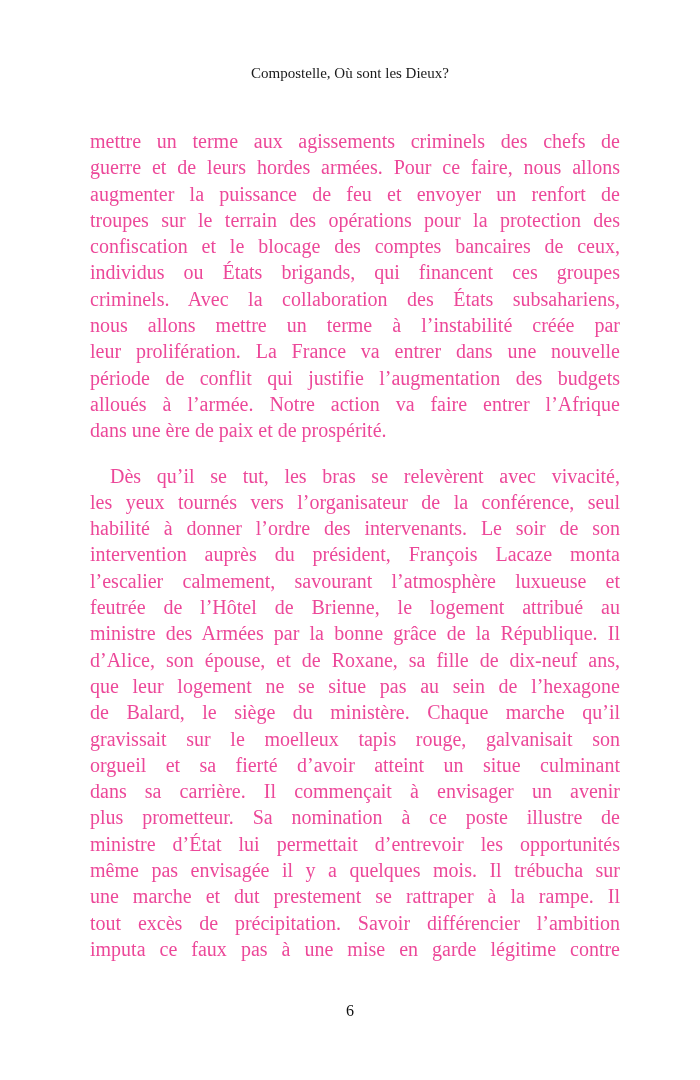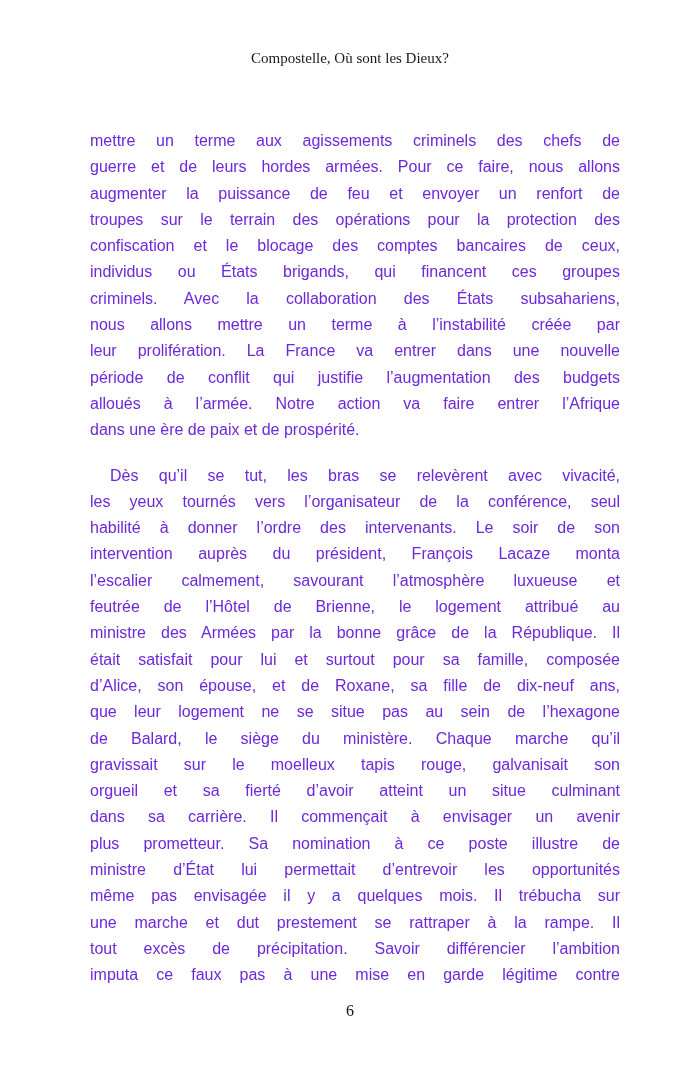--- a/index.html
+++ b/index.html
@@ -1,25 +1,25 @@
 <!DOCTYPE html>
 <html><head>
 <meta charset="utf-8">
 <style>
   html, body { margin: 0; padding: 0; background: #ffffff; }
   body { width: 700px; height: 1080px; position: relative; overflow: hidden; }
   .page { position: absolute; left: 0; top: 0; width: 700px; height: 1080px; background: #ffffff; color: #111111; }
   .running-head {
-    position: absolute; top: 50px; left: 0; width: 700px; text-align: center;
+    position: absolute; top: 65px; left: 0; width: 700px; text-align: center;
     font-family: "Liberation Serif", "DejaVu Serif", serif; font-size: 15px; color: #1a1a1a;
   }
   .body-text {
     position: absolute; left: 90px; top: 128px; width: 530px;
-    font-family: Liberation Sans, sans-serif;
-    font-size: 16px; line-height: 26.3px; color: #6d28d9;
+    font-family: Liberation Serif, serif;
+    font-size: 20px; line-height: 26.3px; color: #ec4899;
   }
   .para { margin: 0; text-align: justify; }
   .line { display: block; text-align: justify; text-align-last: justify; white-space: nowrap; height: 26.3px; }
   .line.last { text-align-last: left; }
   .para + .para { margin-top: 19px; }
   .indent { padding-left: 20px; }
   .page-number {
     position: absolute; top: 1002px; left: 0; width: 700px; text-align: center;
     font-family: "Liberation Serif", "DejaVu Serif", serif; font-size: 16px; color: #111111;
   }
@@ -46,21 +46,20 @@
       <span class="line last">dans une ère de paix et de prospérité.</span>
     </p>
     <p class="para">
       <span class="line indent">Dès qu’il se tut, les bras se relevèrent avec vivacité,</span>
       <span class="line">les yeux tournés vers l’organisateur de la conférence, seul</span>
       <span class="line">habilité à donner l’ordre des intervenants. Le soir de son</span>
       <span class="line">intervention auprès du président, François Lacaze monta</span>
       <span class="line">l’escalier calmement, savourant l’atmosphère luxueuse et</span>
       <span class="line">feutrée de l’Hôtel de Brienne, le logement attribué au</span>
       <span class="line">ministre des Armées par la bonne grâce de la République. Il</span>
-      <span class="line">était satisfait pour lui et surtout pour sa famille, composée</span>
       <span class="line">d’Alice, son épouse, et de Roxane, sa fille de dix-neuf ans,</span>
       <span class="line">que leur logement ne se situe pas au sein de l’hexagone</span>
       <span class="line">de Balard, le siège du ministère. Chaque marche qu’il</span>
       <span class="line">gravissait sur le moelleux tapis rouge, galvanisait son</span>
       <span class="line">orgueil et sa fierté d’avoir atteint un situe culminant</span>
       <span class="line">dans sa carrière. Il commençait à envisager un avenir</span>
       <span class="line">plus prometteur. Sa nomination à ce poste illustre de</span>
       <span class="line">ministre d’État lui permettait d’entrevoir les opportunités</span>
       <span class="line">même pas envisagée il y a quelques mois. Il trébucha sur</span>
       <span class="line">une marche et dut prestement se rattraper à la rampe. Il</span>

